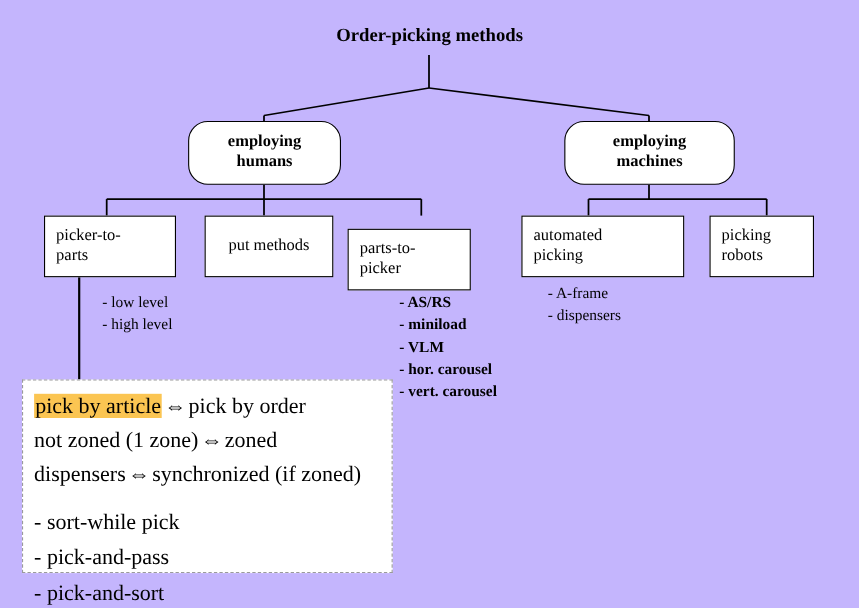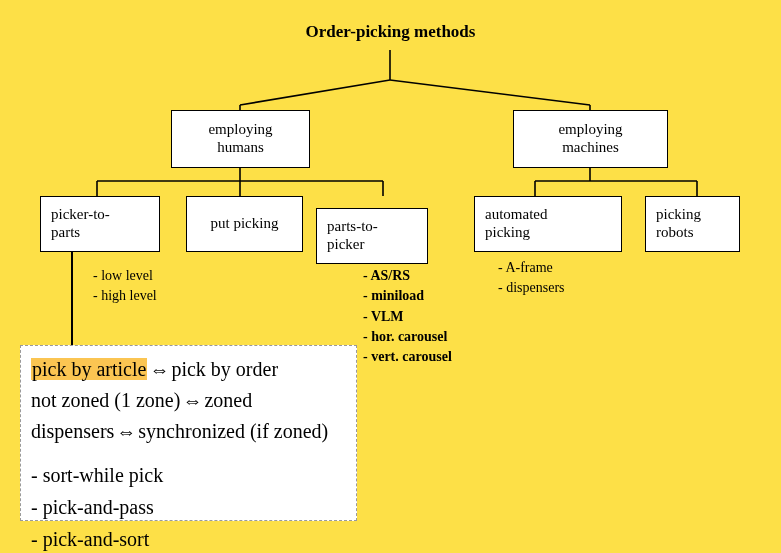--- a/index.html
+++ b/index.html
@@ -8,21 +8,21 @@
     background: #ffffff;
   }
   body {
     font-family: "Liberation Serif", serif;
     color: #000000;
   }
   #canvas {
     position: relative;
     width: 781px;
     height: 553px;
-    background: #fde047;
+    background: #c4b5fd;
     overflow: hidden;
   }
   svg.lines {
     position: absolute;
     left: 0;
     top: 0;
     width: 781px;
     height: 553px;
     pointer-events: none;
   }
@@ -40,21 +40,22 @@
     box-sizing: border-box;
     display: flex;
     align-items: center;
     justify-content: center;
     text-align: center;
     font-size: 15px;
     line-height: 1.18;
     padding: 2px 4px;
   }
   .node.bold {
-    font-weight: normal;
+    font-weight: bold;
+    border-radius: 18px;
   }
   .node .lbl {
     display: block;
     white-space: pre-line;
   }
   .bullets {
     position: absolute;
     font-size: 14px;
     line-height: 1.45;
     white-space: pre-line;
@@ -122,21 +123,21 @@
     <span class="lbl">employing
 machines</span>
   </div>
 
   <div class="node" style="left:40px; top:196px; width:120px; height:56px;">
     <span class="lbl" style="text-align:left; width:100%; padding-left:6px;">picker-to-
 parts</span>
   </div>
 
   <div class="node" style="left:186px; top:196px; width:117px; height:56px;">
-    <span class="lbl">put picking</span>
+    <span class="lbl">put methods</span>
   </div>
 
   <div class="node" style="left:316px; top:196px; width:112px; height:56px;margin-top:12px;">
     <span class="lbl" style="text-align:left; width:100%; padding-left:6px;">parts-to-
 picker</span>
   </div>
 
   <div class="node" style="left:474px; top:196px; width:148px; height:56px;">
     <span class="lbl" style="text-align:left; width:100%; padding-left:6px;">automated
 picking</span>

